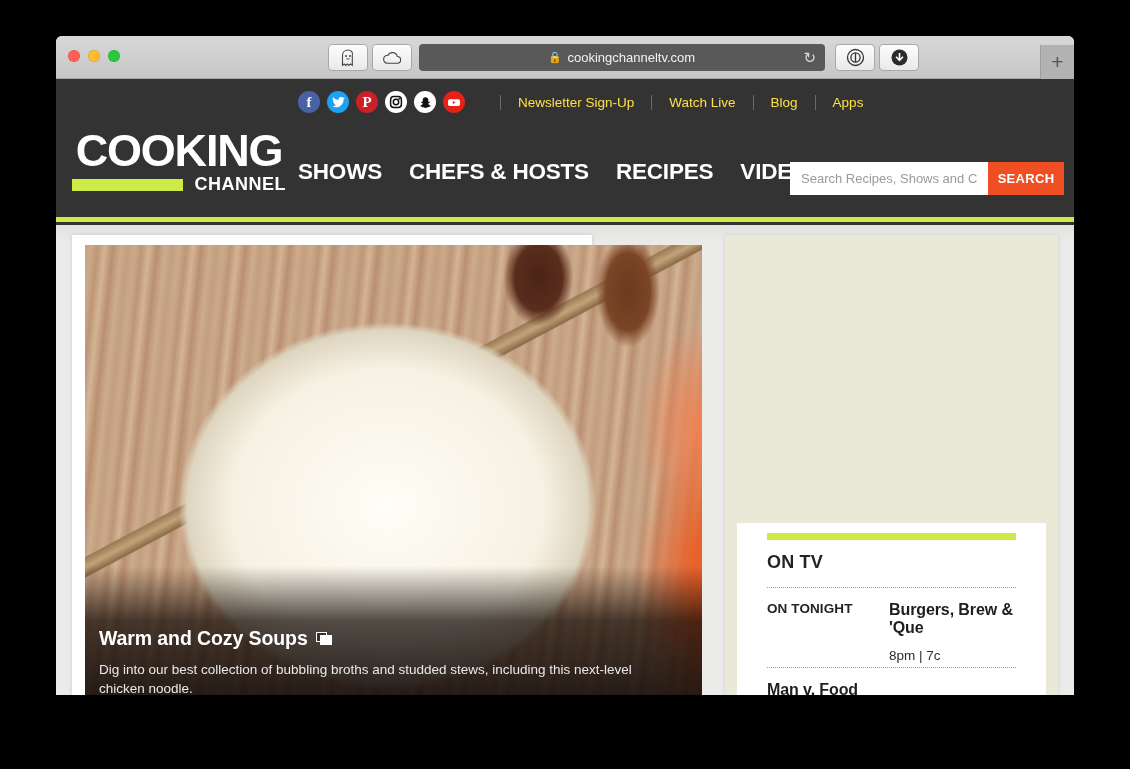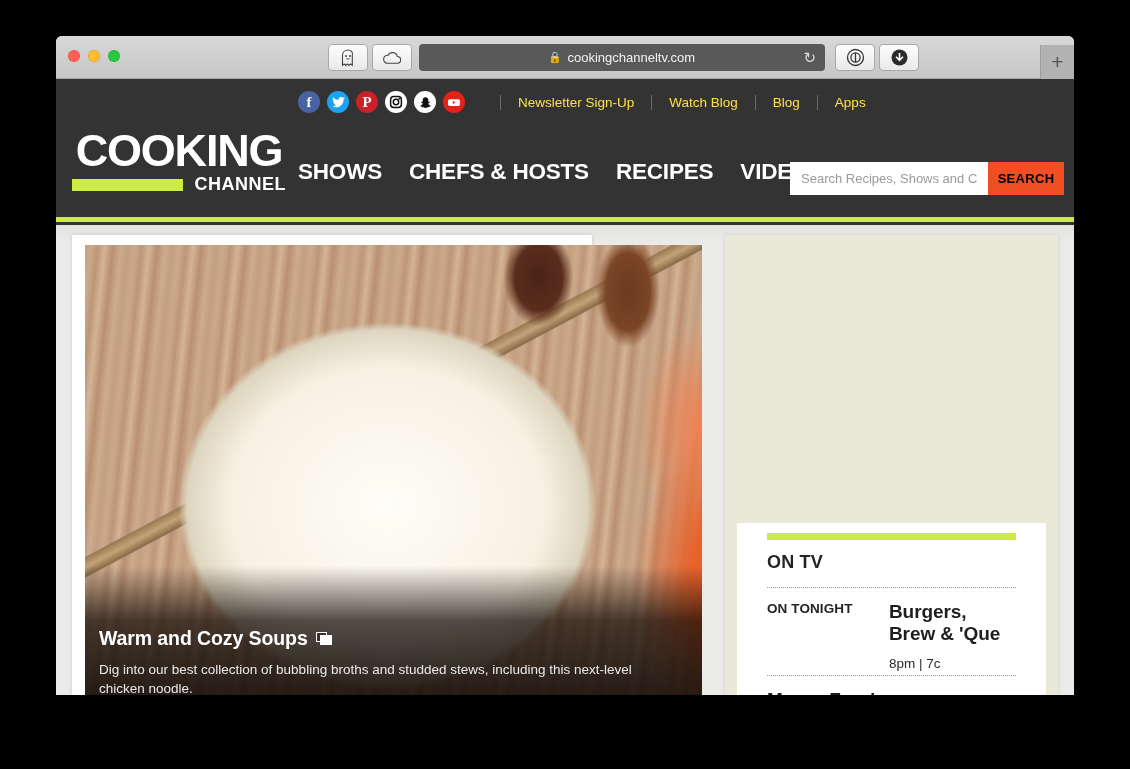--- a/index.html
+++ b/index.html
@@ -127,21 +127,21 @@
   }
   #search-input {
     flex: 1; border: none; outline: none;
     background: #ffffff; padding: 0 11px;
     font-size: 13px; color: #333;
     font-family: "Liberation Sans", sans-serif;
   }
   #search-input::placeholder { color: #9a9a9a; }
   #search-button {
     width: 77px; background: #f04e23; border: none;
-    color: #000000; font-size: 13px; font-weight: bold; letter-spacing: .3px;
+    color: #ffffff; font-size: 13px; font-weight: bold; letter-spacing: .3px;
     font-family: "Liberation Sans", sans-serif;
   }
   #green-rule { height: 5px; background: #cdeb45; }
 
   
   #page-body {
     position: relative; height: 470px;
     background: linear-gradient(#e2e2e0, #ebebe9 18px, #ebebe9);
   }
 
@@ -226,21 +226,21 @@
     font-size: 18px; font-weight: bold; color: #242424;
     letter-spacing: .2px; padding-bottom: 14px;
   }
   .ontv-row {
     display: flex; border-top: 1px dotted #9b9b9b; padding: 13px 0 4px;
   }
   .ontv-label {
     width: 122px; font-size: 13.5px; font-weight: bold;
     color: #242424; letter-spacing: .1px; flex-shrink: 0;
   }
-  .ontv-show { font-size: 19px; font-weight: bold; color: #1e1e1e; letter-spacing: -.1px; }
+  .ontv-show { font-size: 16px; font-weight: bold; color: #1e1e1e; letter-spacing: -.1px; }
   .ontv-time { font-size: 13.5px; color: #2b2b2b; margin-top: 11px; }
 </style>
 </head>
 <body>
 
 <div id="browser-window">
 
   <div id="toolbar">
 
     <div id="traffic-lights">
@@ -324,21 +324,21 @@
             <rect x="1" y="2.2" width="12" height="6.8" rx="1.8" fill="#ffffff"></rect>
             <path d="M5.8 4.1 8.6 5.6 5.8 7.1z" fill="#e62117"></path>
           </svg>
         </span>
       </div>
 
       <div id="utility-links">
         <span class="divider"></span>
         <a href="#">Newsletter Sign-Up</a>
         <span class="divider"></span>
-        <a href="#">Watch Blog</a>
+        <a href="#">Watch Live</a>
         <span class="divider"></span>
         <a href="#">Blog</a>
         <span class="divider"></span>
         <a href="#">Apps</a>
       </div>
     </div>
 
     <div id="brand-row">
 
       <div id="logo">

